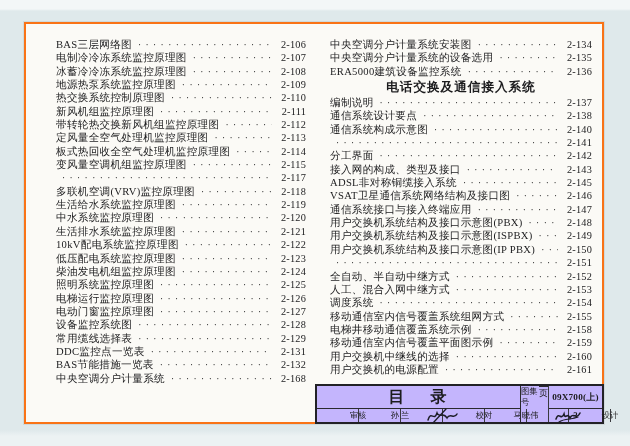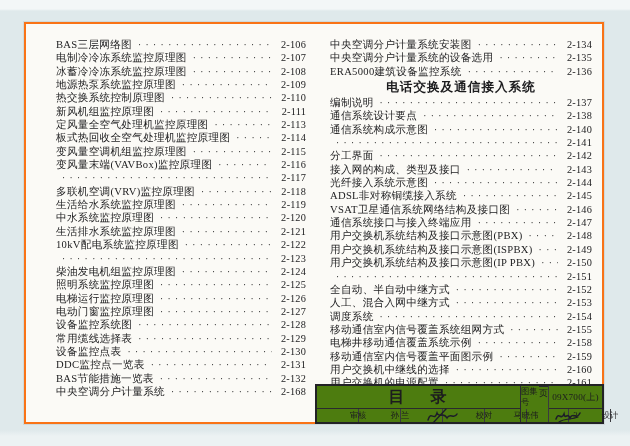--- a/index.html
+++ b/index.html
@@ -20,40 +20,40 @@
   .toc-col.right{left:304px;width:262px;}
   .row{display:flex;align-items:baseline;height:13.35px;line-height:13.35px;font-size:10.6px;white-space:nowrap;}
   .row .t{flex:none;letter-spacing:.3px;}
   .row .dots{flex:1;overflow:hidden;margin:0 4px 0 6px;font-size:9.5px;color:#222;}
   .row .dots::after{content:"· · · · · · · · · · · · · · · · · · · · · · · · · · · · · · · · · · · · · · · · · · · · · · · · · · · · · · · · · · · ·";letter-spacing:1px;}
   .row .p{flex:none;min-width:30px;text-align:right;font-size:10.3px;letter-spacing:.2px;}
   .heading-row{height:15px;line-height:15px;text-align:center;font-weight:bold;font-size:12.6px;letter-spacing:1px;margin:2px 0 1px 0;font-family:"Liberation Sans","DejaVu Sans",sans-serif;}
   
   .tblock{
     position:absolute;right:-2px;bottom:-2px;width:289px;height:40px;
-    box-sizing:border-box;border:2px solid #222226;background:#4d7c0f;
+    box-sizing:border-box;border:2px solid #222226;background:#c4b5fd;
     display:flex;flex-direction:row;
   }
   .tb-main{width:203px;display:flex;flex-direction:column;box-sizing:border-box;}
   .tb-title{height:22px;line-height:22px;text-align:center;font-weight:bold;font-size:16px;white-space:pre;letter-spacing:2px;}
   .tb-sigrow{height:13px;border-top:1.5px solid #2a2a2e;display:flex;align-items:stretch;font-size:8.3px;}
   .tb-sigrow .cell{box-sizing:border-box;border-right:1px solid #3a3a3e;display:flex;align-items:center;justify-content:center;overflow:visible;white-space:nowrap;padding-left:41px;}
   .tb-sigrow .cell:last-child{border-right:none;}
   .c-lab1{width:20px;}
   .c-name1{width:25px;}
   .c-sig1{width:39px;}
   .c-lab2{width:20px;}
   .c-name2{width:28px;}
   .c-sig2{width:30px;}
   .c-lab3{width:20px;}
   .c-name3{width:25px;}
   .c-sig3{flex:1;}
   .sig-svg{overflow:visible;display:block;}
   .tb-labels{width:28px;box-sizing:border-box;border-left:1.5px solid #2a2a2e;display:flex;flex-direction:row;}
-  .tb-values{flex:1;box-sizing:border-box;border-left:1px solid #3a3a3e;display:flex;flex-direction:column;}
+  .tb-values{flex:1;box-sizing:border-box;border-left:1px solid #3a3a3e;display:flex;flex-direction:column;font-weight:bold;}
   .tb-labels>div,.tb-values>div{box-sizing:border-box;display:flex;align-items:center;justify-content:center;}
   .tb-r1{height:22px;font-size:8.3px;}
   .tb-r2{height:13px;border-top:1.5px solid #2a2a2e;font-size:9px;}
   .tb-values .tb-r1{font-size:9.2px;letter-spacing:.2px;}
 </style>
 </head>
 <body>
 
 <div class="paper">
 
@@ -88,44 +88,44 @@
         <span class="dots"></span>
         <span class="p">2-110</span>
       </div>
 
       <div class="row">
         <span class="t">新风机组监控原理图</span>
         <span class="dots"></span>
         <span class="p">2-111</span>
       </div>
 
+      <div class="row">
+        <span class="t">带转轮热交换新风机组监控原理图</span>
+        <span class="dots"></span>
+        <span class="p">2-112</span>
+      </div>
 
       <div class="row">
         <span class="t">定风量全空气处理机监控原理图</span>
         <span class="dots"></span>
         <span class="p">2-113</span>
       </div>
 
       <div class="row">
         <span class="t">板式热回收全空气处理机监控原理图</span>
         <span class="dots"></span>
         <span class="p">2-114</span>
       </div>
 
       <div class="row">
         <span class="t">变风量空调机组监控原理图</span>
         <span class="dots"></span>
         <span class="p">2-115</span>
       </div>
 
-      <div class="row">
-        <span class="t">变风量末端(VAVBox)监控原理图</span>
-        <span class="dots"></span>
-        <span class="p">2-116</span>
-      </div>
 
       <div class="row">
         <span class="dots"></span>
         <span class="p">2-117</span>
       </div>
 
       <div class="row">
         <span class="t">多联机空调(VRV)监控原理图</span>
         <span class="dots"></span>
         <span class="p">2-118</span>
@@ -149,20 +149,21 @@
         <span class="p">2-121</span>
       </div>
 
       <div class="row">
         <span class="t">10kV配电系统监控原理图</span>
         <span class="dots"></span>
         <span class="p">2-122</span>
       </div>
 
       <div class="row">
+        <span class="t">低压配电系统监控原理图</span>
         <span class="dots"></span>
         <span class="p">2-123</span>
       </div>
 
       <div class="row">
         <span class="t">柴油发电机组监控原理图</span>
         <span class="dots"></span>
         <span class="p">2-124</span>
       </div>
 
@@ -189,25 +190,20 @@
         <span class="dots"></span>
         <span class="p">2-128</span>
       </div>
 
       <div class="row">
         <span class="t">常用缆线选择表</span>
         <span class="dots"></span>
         <span class="p">2-129</span>
       </div>
 
-      <div class="row">
-        <span class="t">设备监控点表</span>
-        <span class="dots"></span>
-        <span class="p">2-130</span>
-      </div>
 
       <div class="row">
         <span class="t">DDC监控点一览表</span>
         <span class="dots"></span>
         <span class="p">2-131</span>
       </div>
 
       <div class="row">
         <span class="t">BAS节能措施一览表</span>
         <span class="dots"></span>
@@ -273,25 +269,20 @@
           <span class="dots"></span>
           <span class="p">2-142</span>
         </div>
 
         <div class="row">
           <span class="t">接入网的构成、类型及接口</span>
           <span class="dots"></span>
           <span class="p">2-143</span>
         </div>
 
-        <div class="row">
-          <span class="t">光纤接入系统示意图</span>
-          <span class="dots"></span>
-          <span class="p">2-144</span>
-        </div>
 
         <div class="row">
           <span class="t">ADSL非对称铜缆接入系统</span>
           <span class="dots"></span>
           <span class="p">2-145</span>
         </div>
 
         <div class="row">
           <span class="t">VSAT卫星通信系统网络结构及接口图</span>
           <span class="dots"></span>

